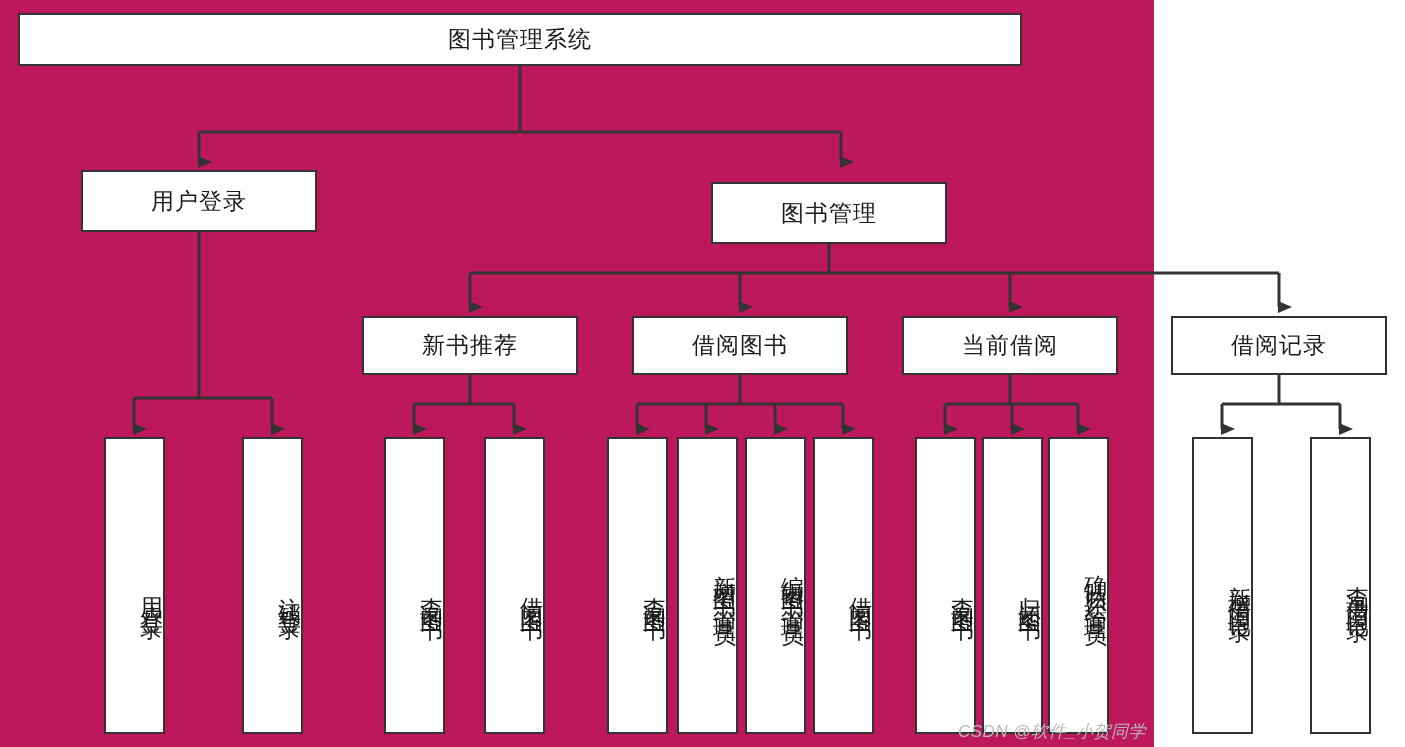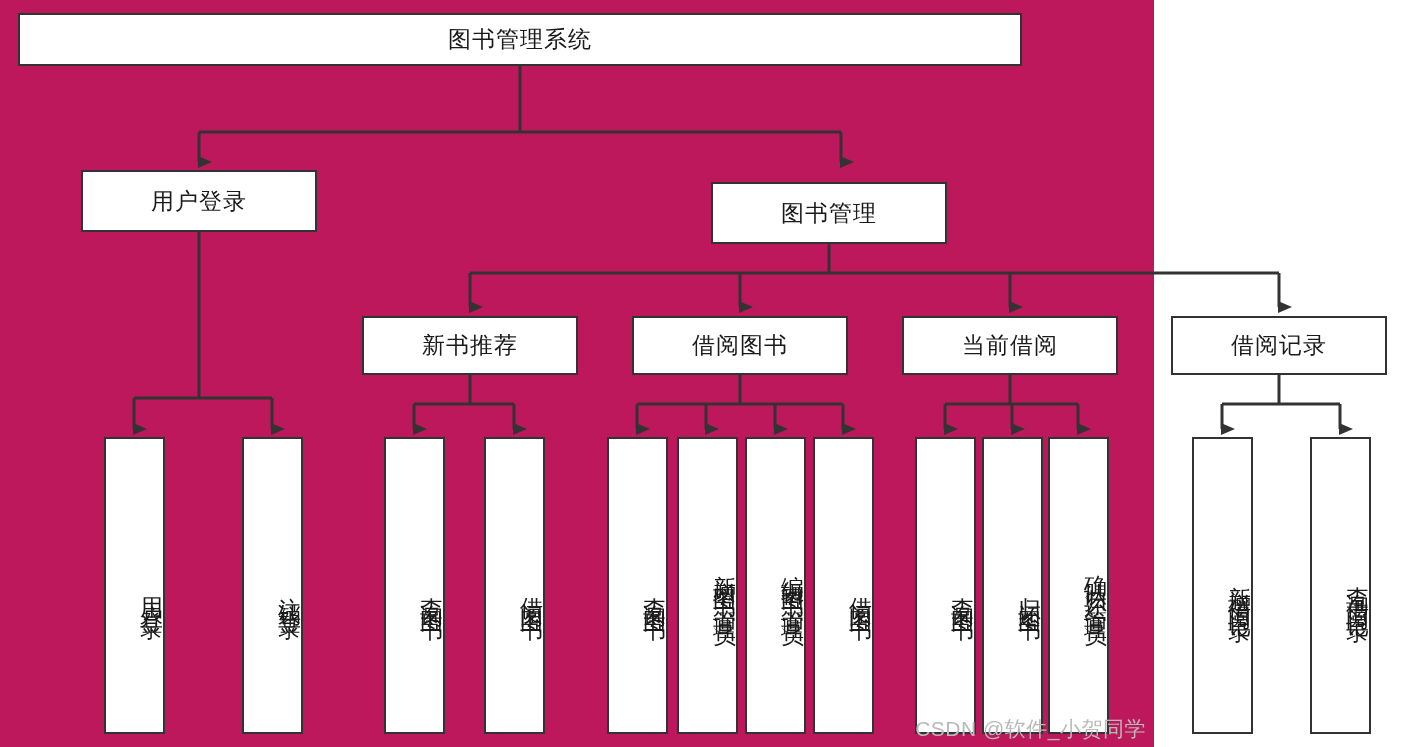--- a/index.html
+++ b/index.html
@@ -28,26 +28,27 @@
     padding-top:14px;
     line-height:1;
   }
   .node.leaf.tall-pad{ padding-top:6px; }
   .node-label{ display:block; white-space:nowrap; }
   .leaf .node-label{ writing-mode:vertical-rl; text-orientation:upright; }
   #watermark{
     position:absolute;
     right:8px;
     bottom:4px;
-    font-size:21px;
+    font-size:17px;
     color:#b9b9b9;
     letter-spacing:0.5px;
     white-space:nowrap;
     pointer-events:none;
     user-select:none;
+    font-style:italic;
   }
 </style>
 </head>
 <body>
 
 <div id="diagram-root">
 
   <svg id="connectors" viewBox="0 0 1405 747" xmlns="http://www.w3.org/2000/svg">
     <defs>
       <marker id="arrow" viewBox="0 0 12 14" refX="6" refY="13" markerWidth="12" markerHeight="14" orient="auto-start-reverse" markerUnits="userSpaceOnUse">

